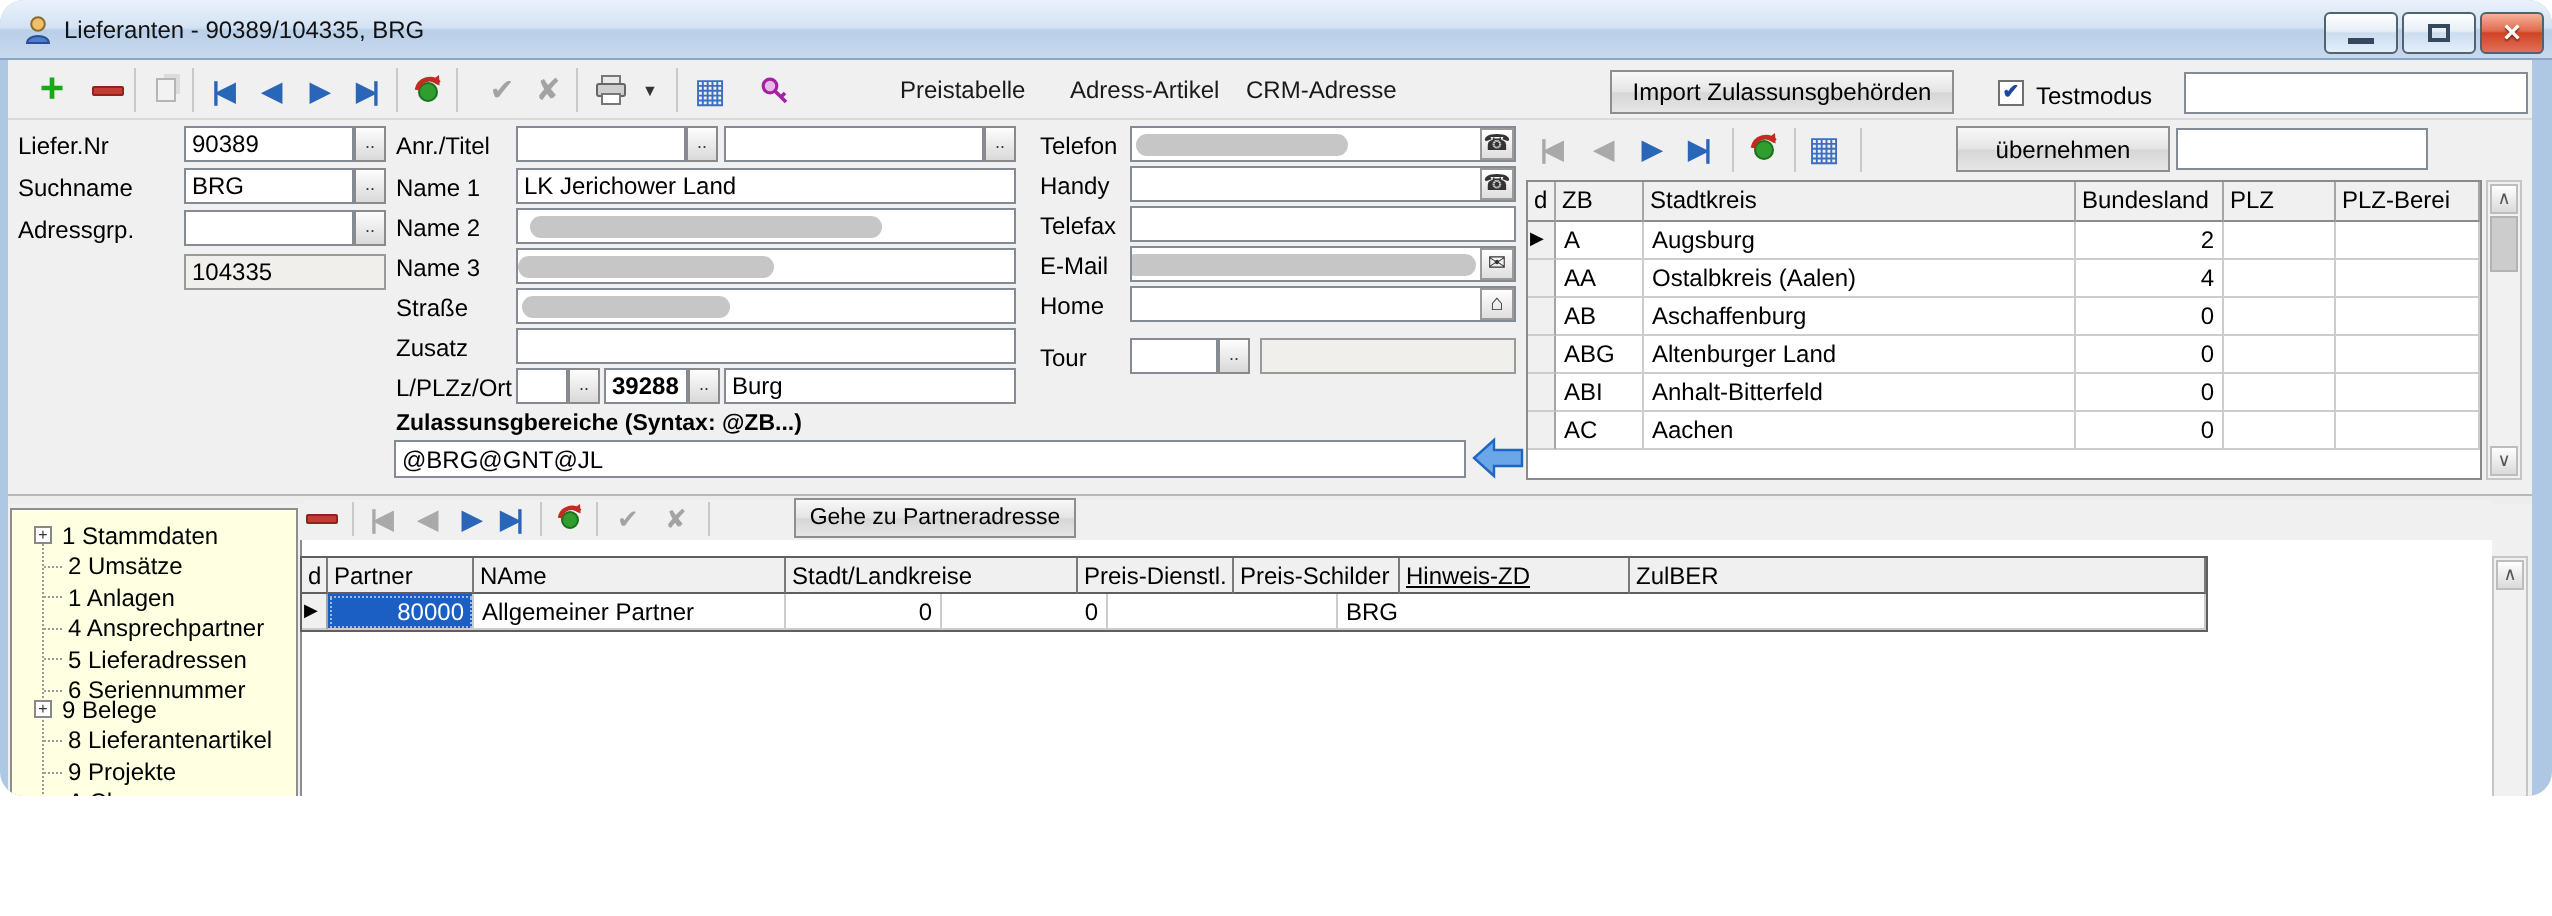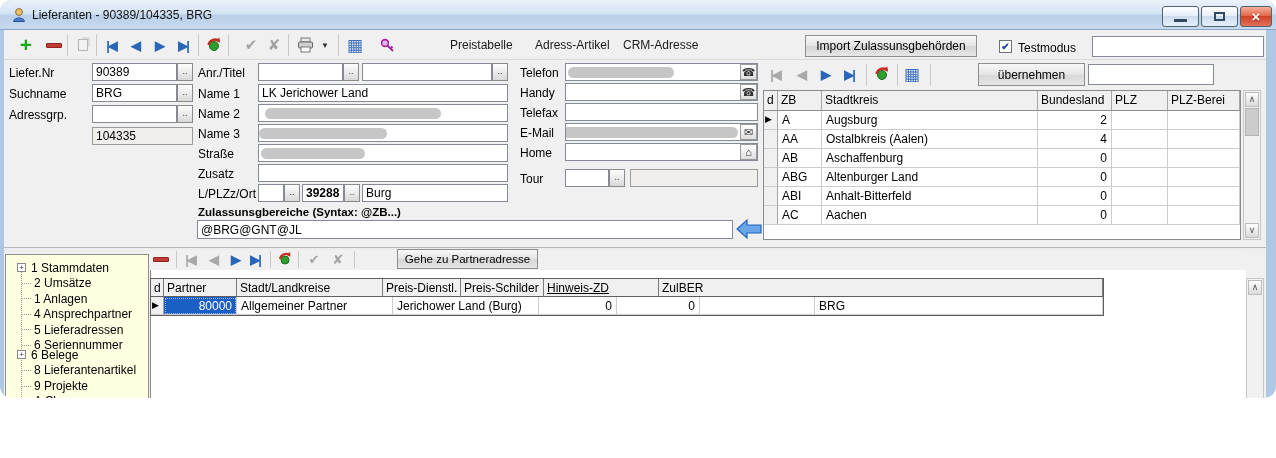--- a/index.html
+++ b/index.html
@@ -370,48 +370,48 @@
     <span class="titem" style="left:28px;top:21px">2 Umsätze</span>
     <div class="tstub" style="left:16px;top:43px"></div>
     <span class="titem" style="left:28px;top:37px">1 Anlagen</span>
     <div class="tstub" style="left:16px;top:59px"></div>
     <span class="titem" style="left:28px;top:52px">4 Ansprechpartner</span>
     <div class="tstub" style="left:16px;top:74px"></div>
     <span class="titem" style="left:28px;top:68px">5 Lieferadressen</span>
     <div class="tstub" style="left:16px;top:90px"></div>
     <span class="titem" style="left:28px;top:83px">6 Seriennummer</span>
     <div class="texp" style="left:11px;top:95px">+</div>
-    <span class="titem" style="left:25px;top:93px">6 Belege</span>
+    <span class="titem" style="left:25px;top:93px">9 Belege</span>
     <div class="tstub" style="left:16px;top:115px"></div>
     <span class="titem" style="left:28px;top:108px">8 Lieferantenartikel</span>
     <div class="tstub" style="left:16px;top:131px"></div>
     <span class="titem" style="left:28px;top:124px">9 Projekte</span>
     <div class="tstub" style="left:16px;top:146px"></div>
     <span class="titem" style="left:28px;top:139px">A Chargen</span>
     <div class="tstub" style="left:16px;top:162px"></div>
     <span class="titem hl" style="left:28px;top:155px">Partner</span>
     <div class="tstub" style="left:16px;top:177px"></div>
     <span class="titem" style="left:28px;top:170px">Zulassung</span>
   </div>
 
   <div class="bgrid">
     <div class="bgrow" style="height:18px">
       <span class="gh d0">d</span>
       <span class="gh d1">Partner</span>
+      <span class="gh d2">NAme</span>
       <span class="gh d3">Stadt/Landkreise</span>
       <span class="gh d4">Preis-Dienstl.</span>
       <span class="gh d5">Preis-Schilder</span>
       <span class="gh d6">Hinweis-ZD</span>
       <span class="gh d7">ZulBER</span>
     </div>
     <div class="bgrow" style="height:18px">
       <span class="gc ind d0 mark">▶</span>
       <span class="gc d1 num sel">80000</span>
       <span class="gc d2">Allgemeiner Partner</span>
-      <span class="gc d3">Jerichower Land (Burg)</span>
       <span class="gc d4 num">0</span>
       <span class="gc d5 num">0</span>
       <span class="gc d6"></span>
       <span class="gc d7">BRG</span>
     </div>
   </div>
   <div class="sb" style="left:1246px;top:278px;height:174px">
     <div class="sbb" style="top:1px"><span>∧</span></div>
     <div class="sbb" style="bottom:1px"><span>∨</span></div>
   </div>

